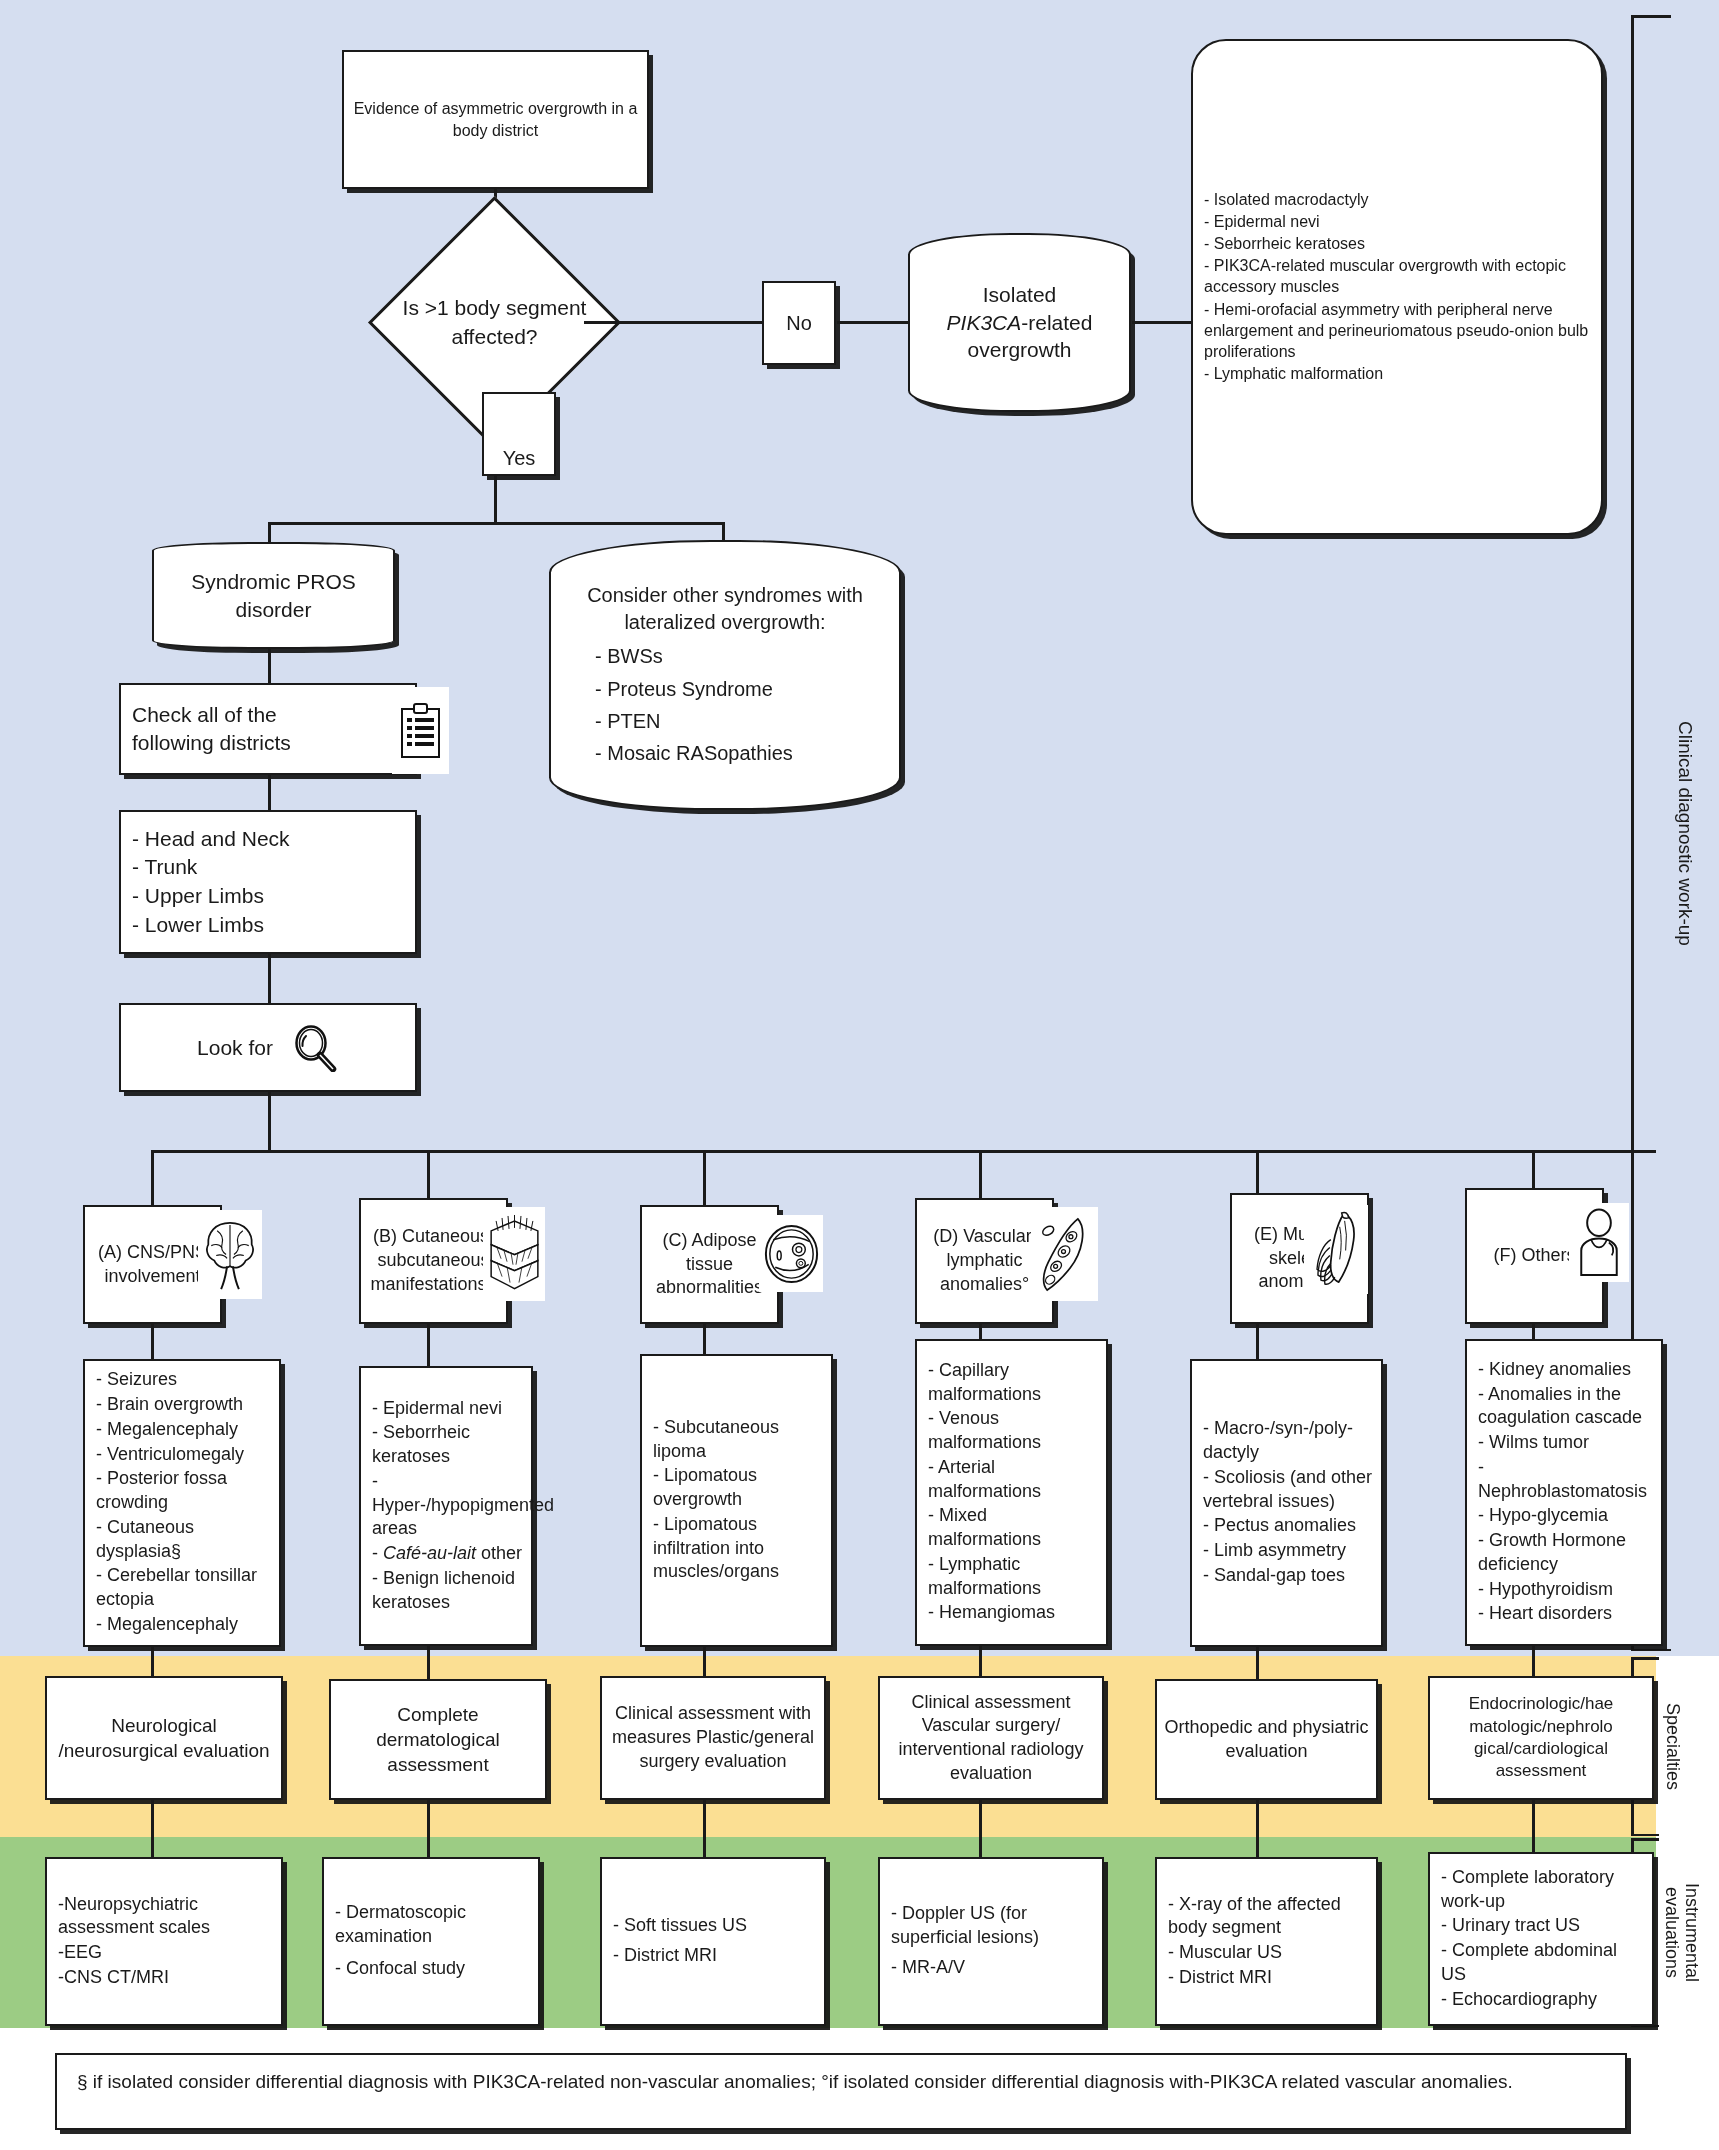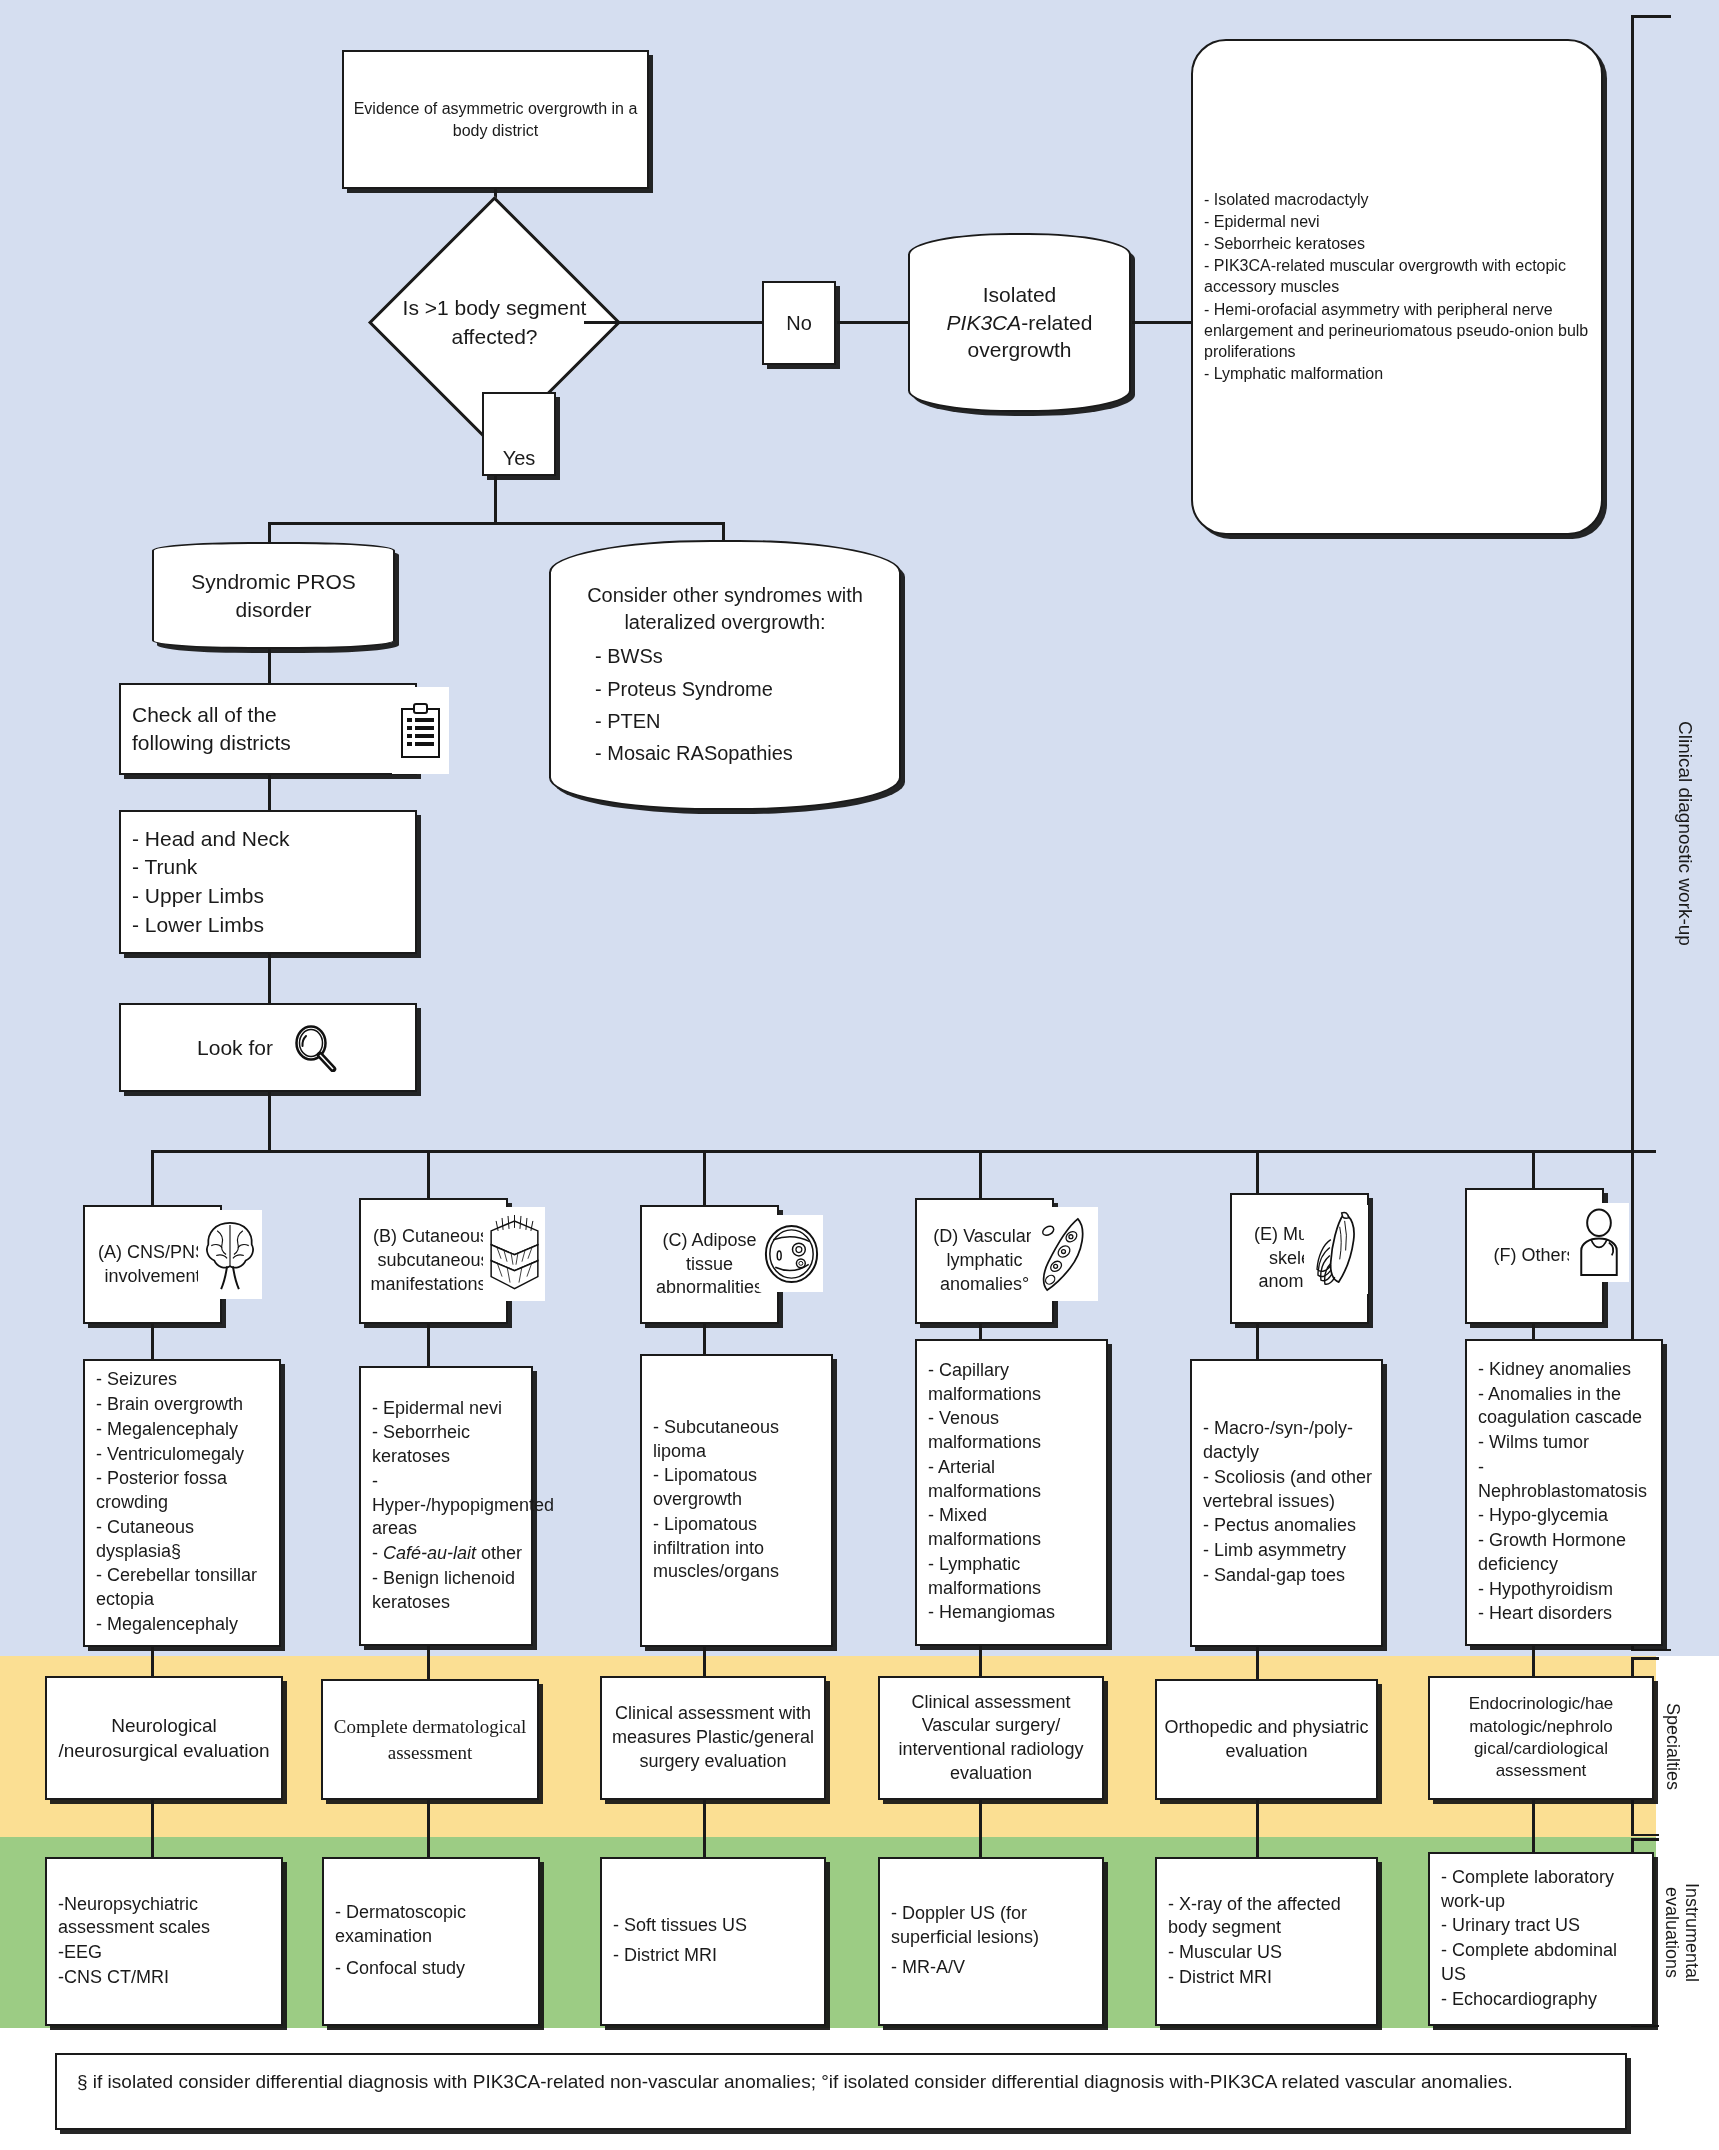--- a/index.html
+++ b/index.html
@@ -320,21 +320,21 @@
       <ul class="lst">
         <li>- Epidermal nevi</li>
         <li>- Seborrheic keratoses</li>
         <li>- Hyper-/hypopigmented areas</li>
         <li><span>- </span><span class="ital">Café-au-lait</span><span> other</span></li>
         <li>- Benign lichenoid keratoses</li>
       </ul>
     </div>
   </div>
   <div class="ln lnv" style="left:427px;top:1646px;height:45px;"></div>
-  <div class="node t38" style="left:321px;top:1679px;width:218px;height:121px;font-family:Liberation Serif, serif;">
+  <div class="node t38" style="left:329px;top:1679px;width:218px;height:121px;">
     <div class="inner">Complete dermatological assessment</div>
   </div>
   <div class="ln lnv" style="left:427px;top:1800px;height:60px;"></div>
   <div class="node left t36" style="left:322px;top:1857px;width:218px;height:169px;">
     <div class="inner">
       <ul class="lst">
         <li style="margin-bottom:9px;">- Dermatoscopic examination</li>
         <li>- Confocal study</li>
       </ul>
     </div>

